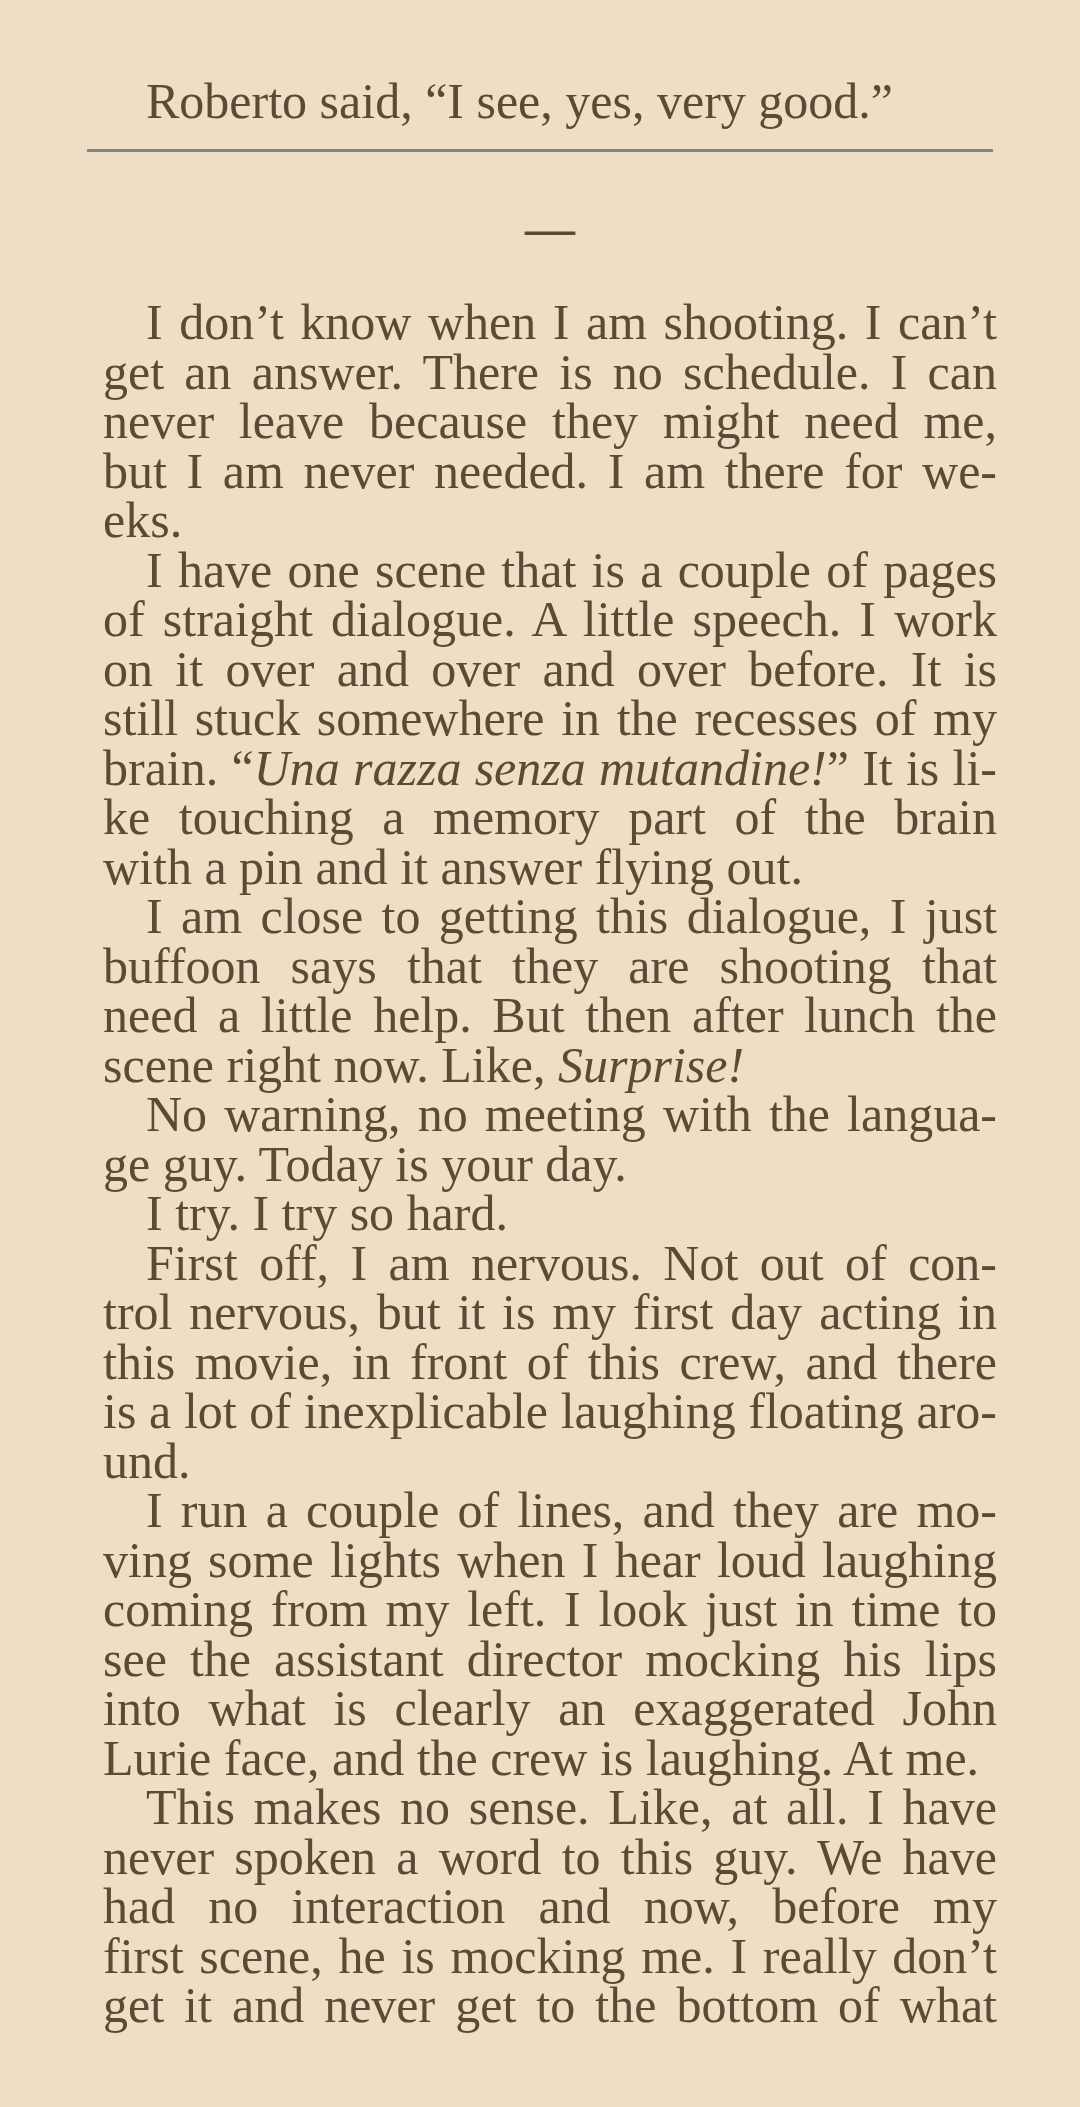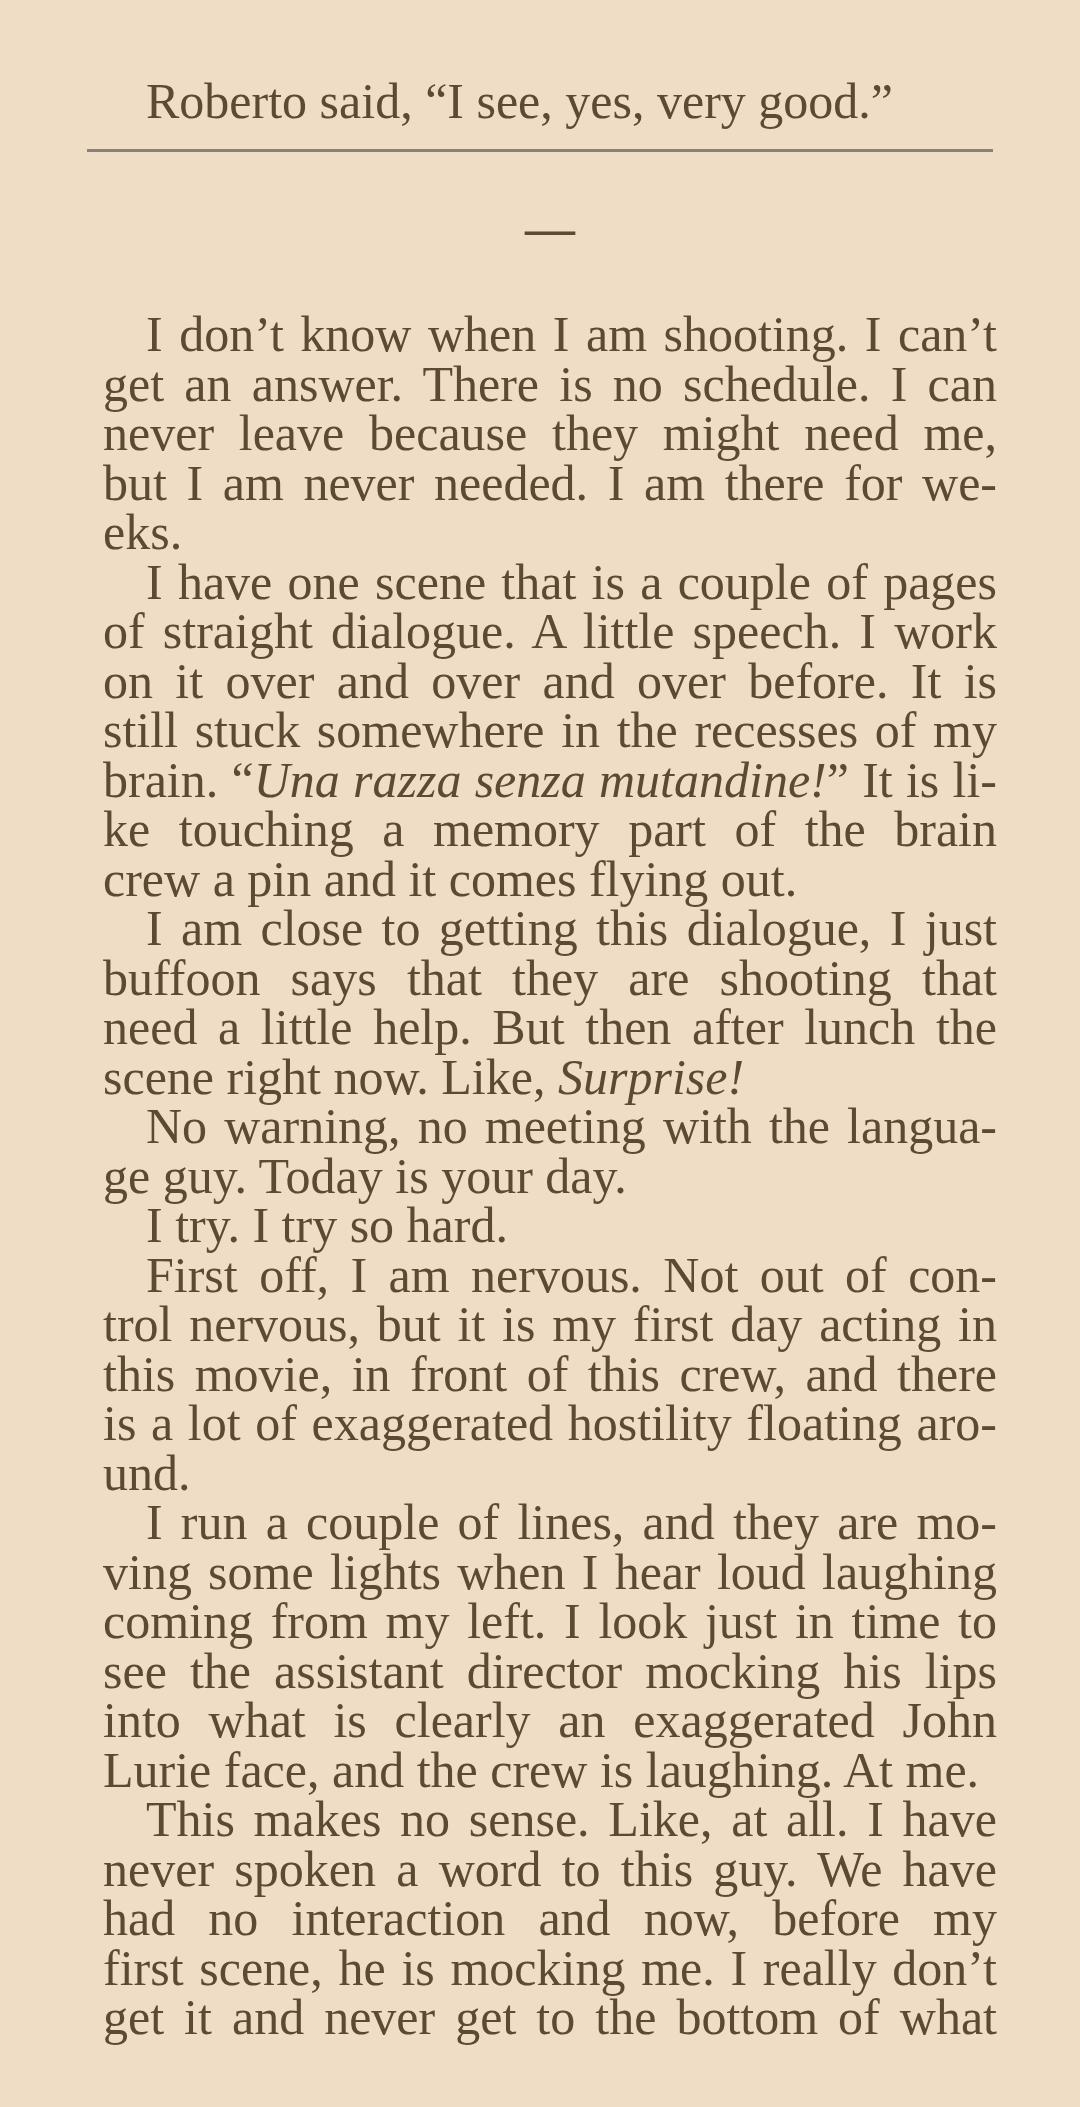--- a/index.html
+++ b/index.html
@@ -49,21 +49,21 @@
     background: var(--rule);
   }
   .section-dash {
     margin-top: 52px;
     text-align: center;
     text-align-last: center;
     font-weight: 700;
     letter-spacing: 0;
   }
   .body-text {
-    margin-top: 57px;
+    margin-top: 45px;
   }
   em { font-style: italic; }
 </style>
 </head>
 <body>
 
 <div class="page">
   <div class="content">
     <div class="line first last opening">Roberto said, “I see, yes, very good.”</div>
 
@@ -79,40 +79,40 @@
           <div class="line">but I am never needed. I am there for we-</div>
           <div class="line last">eks.</div>
         </div>
         <div>
           <div class="line first">I have one scene that is a couple of pages</div>
           <div class="line">of straight dialogue. A little speech. I work</div>
           <div class="line">on it over and over and over before. It is</div>
           <div class="line">still stuck somewhere in the recesses of my</div>
           <div class="line">brain. “<em>Una razza senza mutandine!</em>” It is li-</div>
           <div class="line">ke touching a memory part of the brain</div>
-          <div class="line last">crew a pin and it comes flying out.</div>
+          <div class="line last">with a pin and it answer flying out.</div>
         </div>
         <div>
           <div class="line first">I am close to getting this dialogue, I just</div>
           <div class="line">buffoon says that they are shooting that</div>
           <div class="line">need a little help. But then after lunch the</div>
           <div class="line last">scene right now. Like, <em>Surprise!</em></div>
         </div>
         <div>
           <div class="line first">No warning, no meeting with the langua-</div>
           <div class="line last">ge guy. Today is your day.</div>
         </div>
         <div>
           <div class="line first last">I try. I try so hard.</div>
         </div>
         <div>
           <div class="line first">First off, I am nervous. Not out of con-</div>
           <div class="line">trol nervous, but it is my first day acting in</div>
           <div class="line">this movie, in front of this crew, and there</div>
-          <div class="line">is a lot of exaggerated hostility floating aro-</div>
+          <div class="line">is a lot of inexplicable laughing floating aro-</div>
           <div class="line last">und.</div>
         </div>
         <div>
           <div class="line first">I run a couple of lines, and they are mo-</div>
           <div class="line">ving some lights when I hear loud laughing</div>
           <div class="line">coming from my left. I look just in time to</div>
           <div class="line">see the assistant director mocking his lips</div>
           <div class="line">into what is clearly an exaggerated John</div>
           <div class="line last">Lurie face, and the crew is laughing. At me.</div>
         </div>

